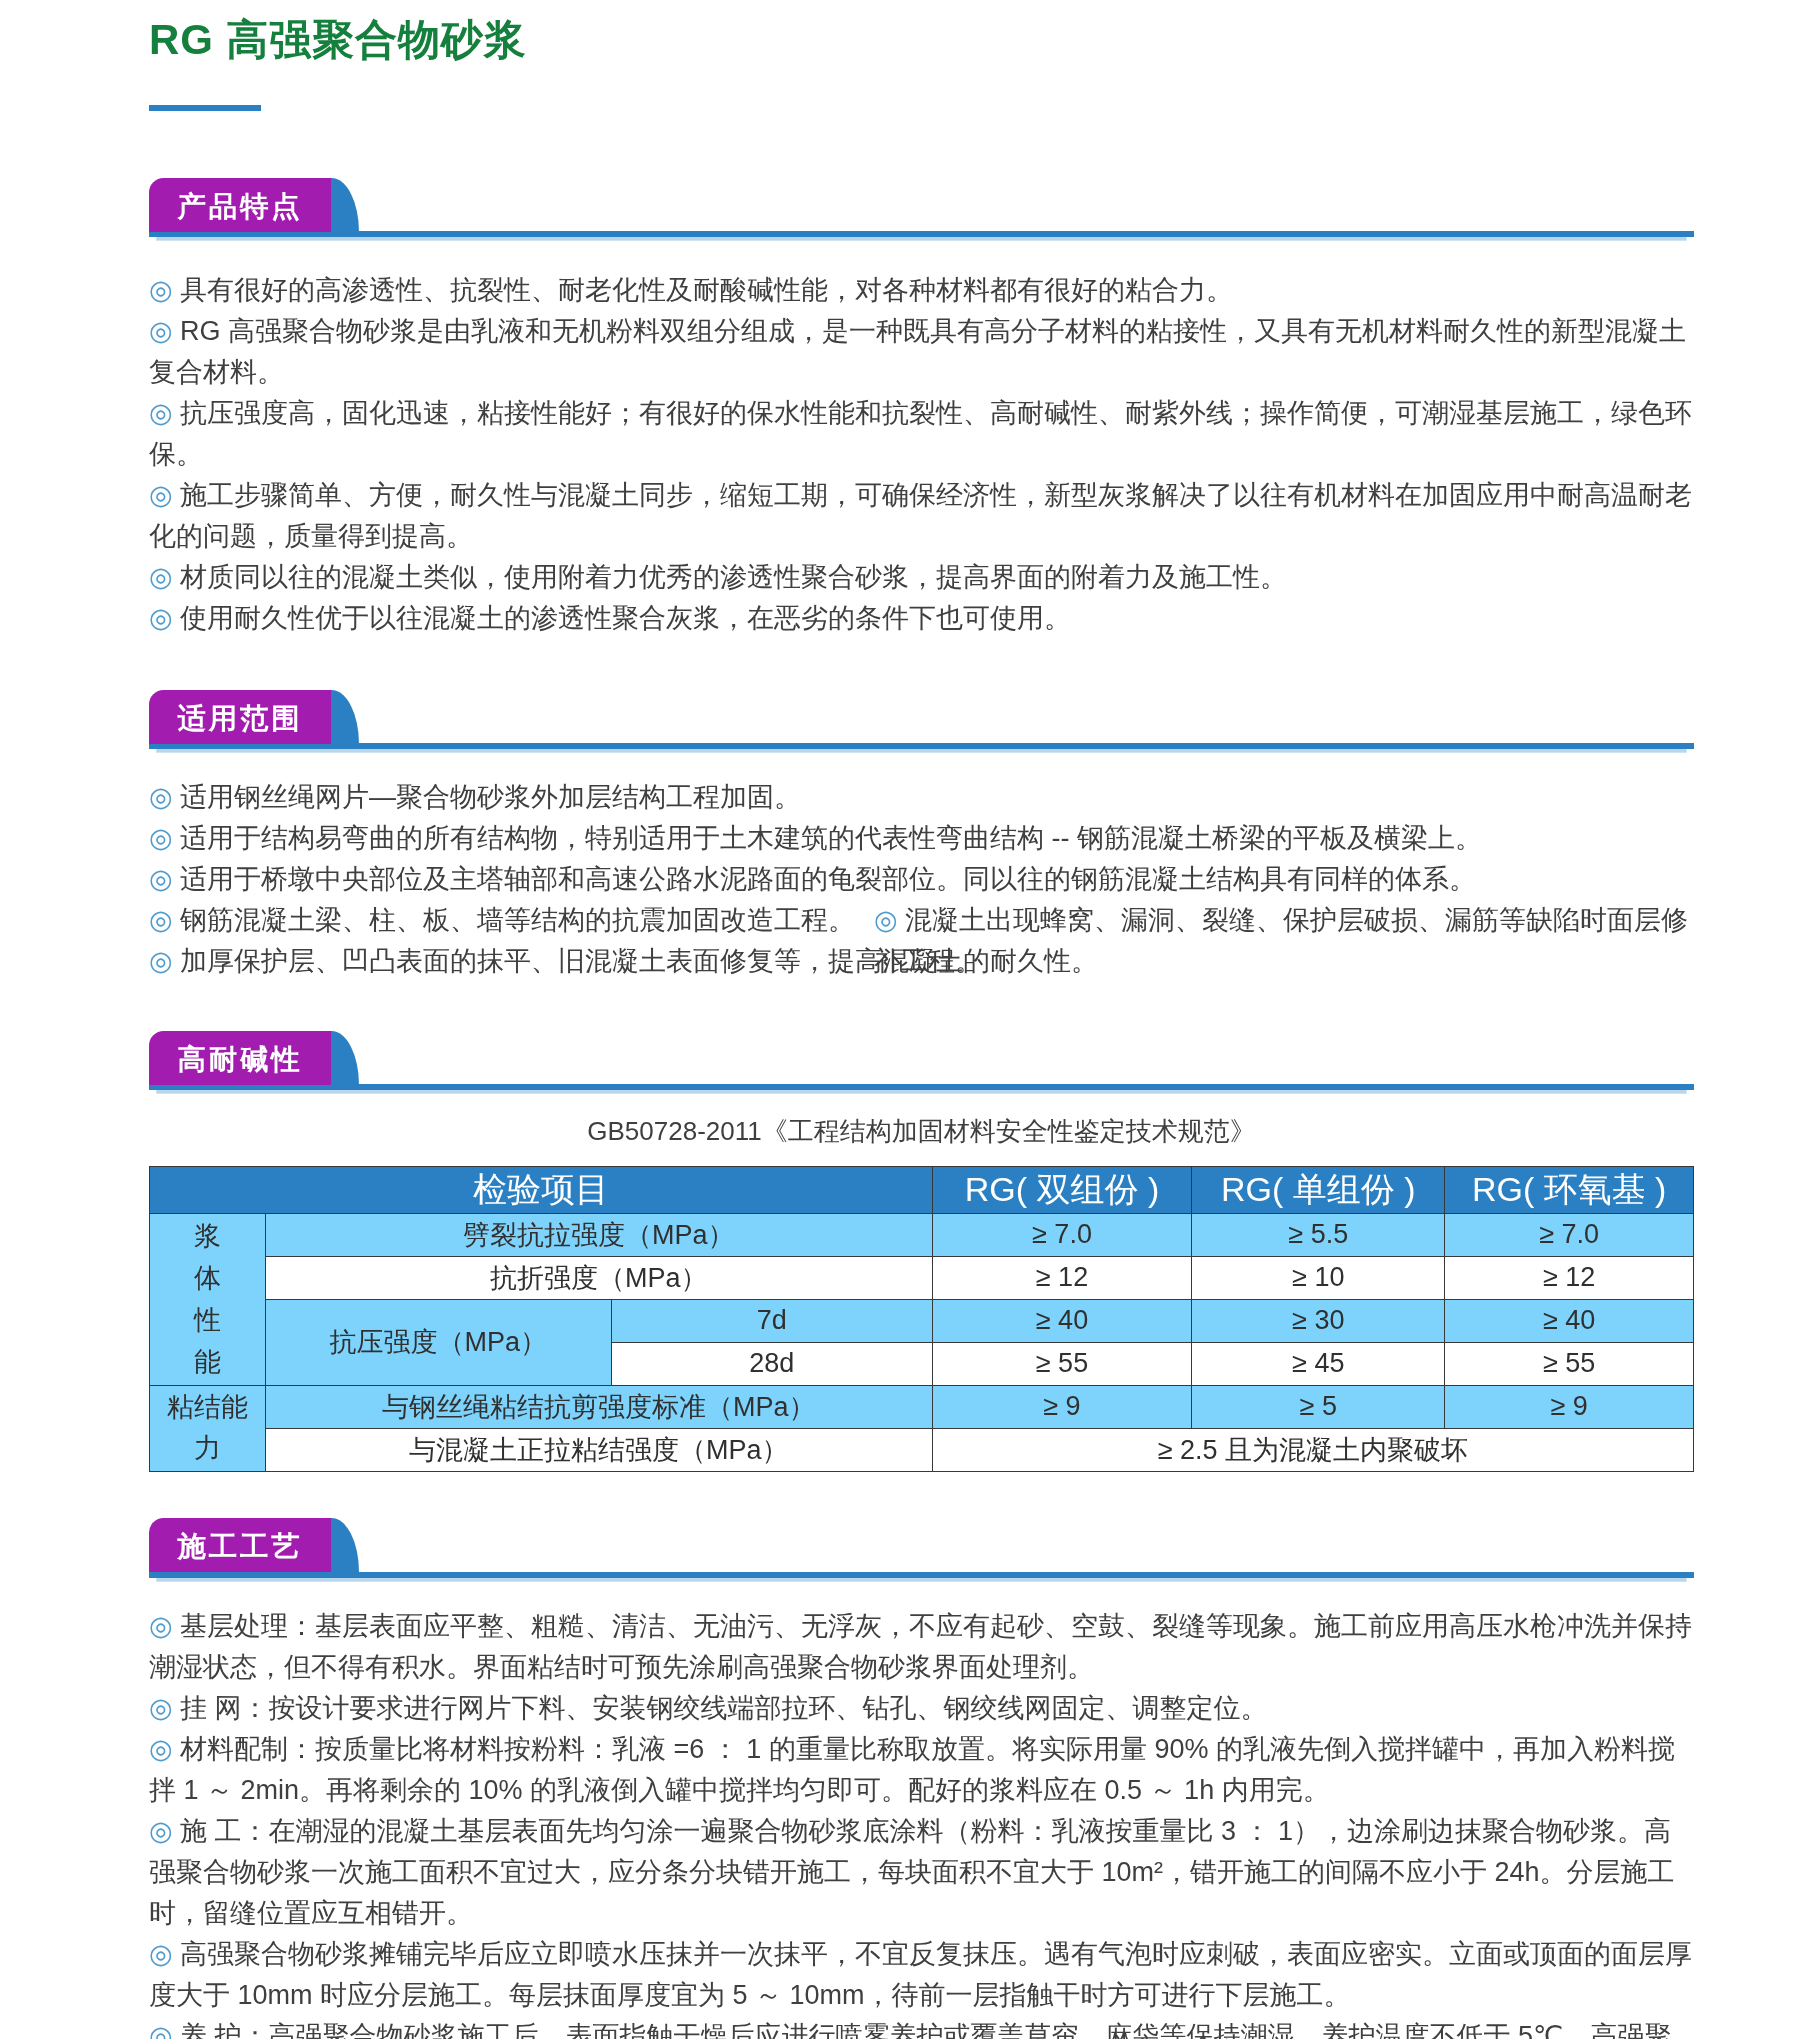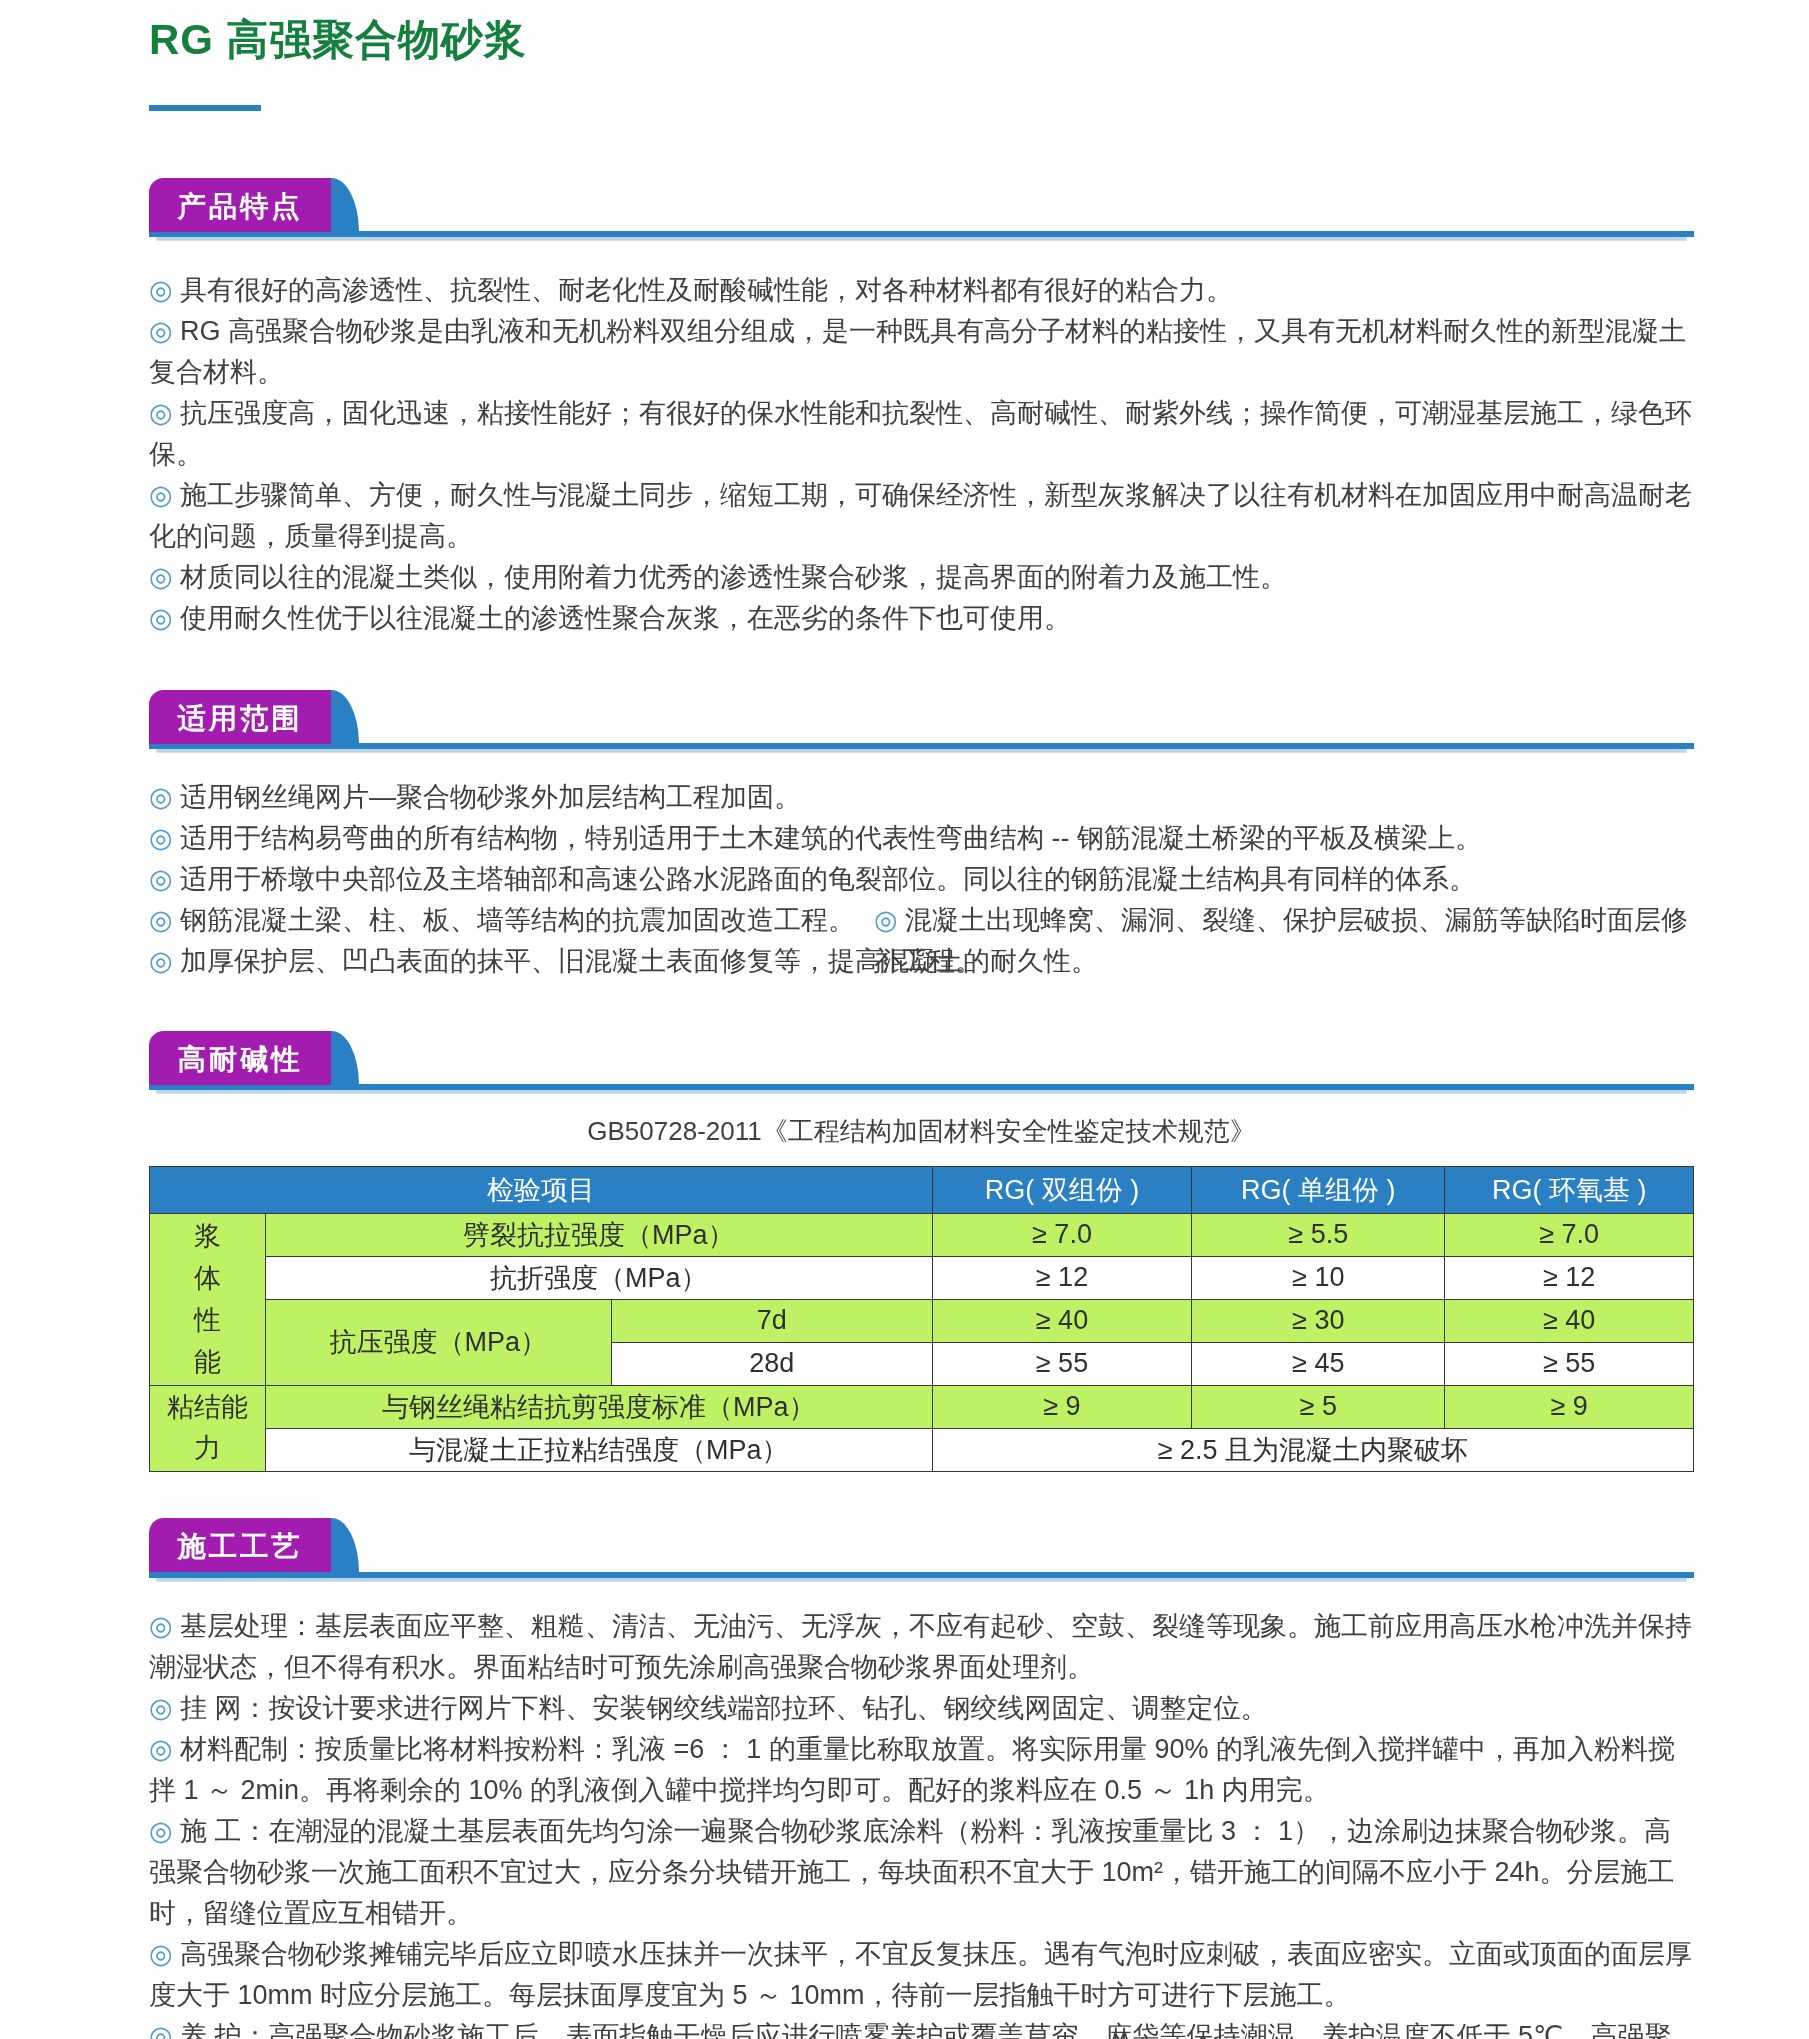--- a/index.html
+++ b/index.html
@@ -46,24 +46,24 @@
   .tbl-caption{margin-top:24px;text-align:center;font-size:26px;color:#3f3f3f;}
   table.perf{
     width:100%;margin-top:16.5px;border-collapse:collapse;
     font-size:27px;color:#303030;border:1.8px solid #383838;
   }
   table.perf th,table.perf td{
     border:0.9px solid #383838;border-top-width:1.8px;border-bottom-width:1.8px;
     text-align:center;vertical-align:middle;padding:0;font-weight:normal;
   }
   table.perf thead th{
-    background:#2b80c3;color:#ffffff;height:46px;font-size:27px;
+    background:#2b80c3;color:#ffffff;height:46px;font-size:34px;
   }
   table.perf tbody tr{height:43px;}
-  .rg{background:#bef264;}
+  .rg{background:#7dd3fc;}
   .rw{background:#ffffff;margin-top:46px;}
   .vlabel-narrow{display:inline-block;width:29px;word-break:break-all;line-height:42px;}
   .vlabel-wide{display:inline-block;width:90px;word-break:break-all;line-height:41px;}
 </style>
 </head>
 <body>
 
 <div class="page">
 
   <h1 class="doc-title">RG 高强聚合物砂浆</h1>

